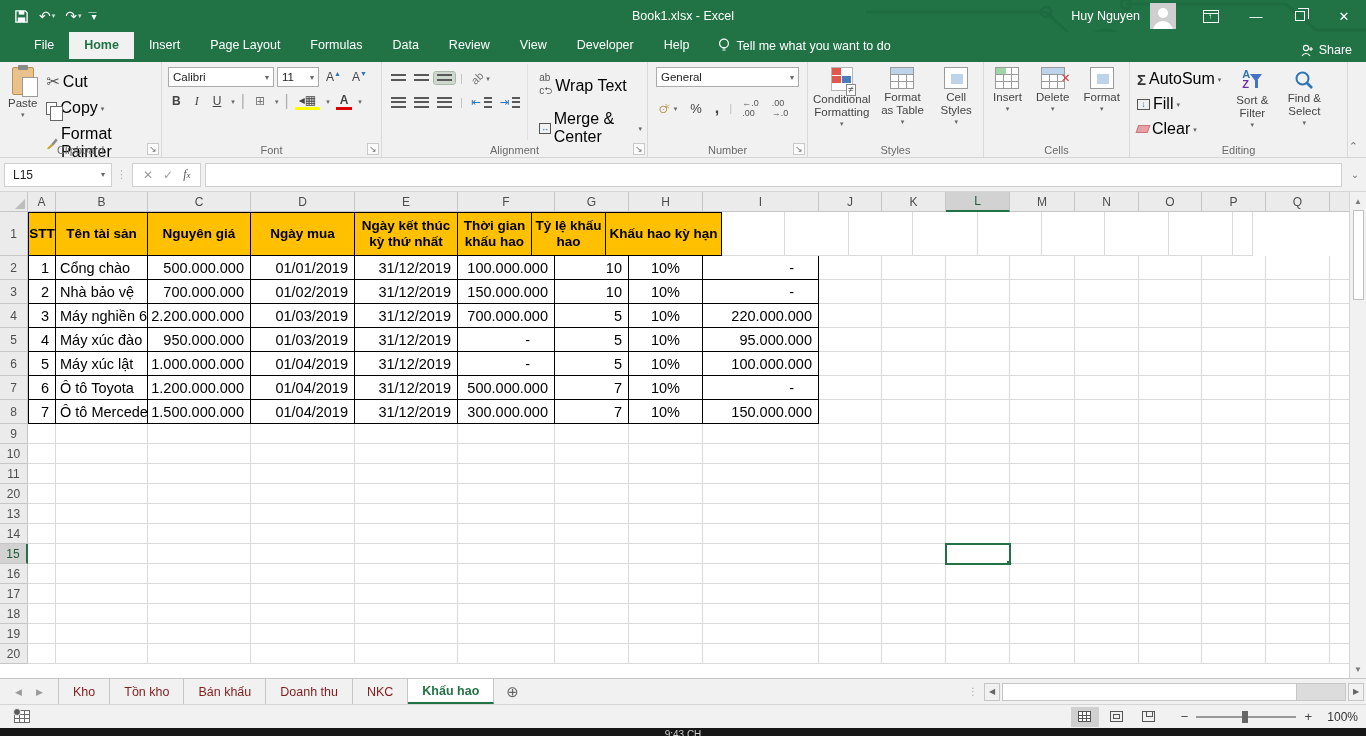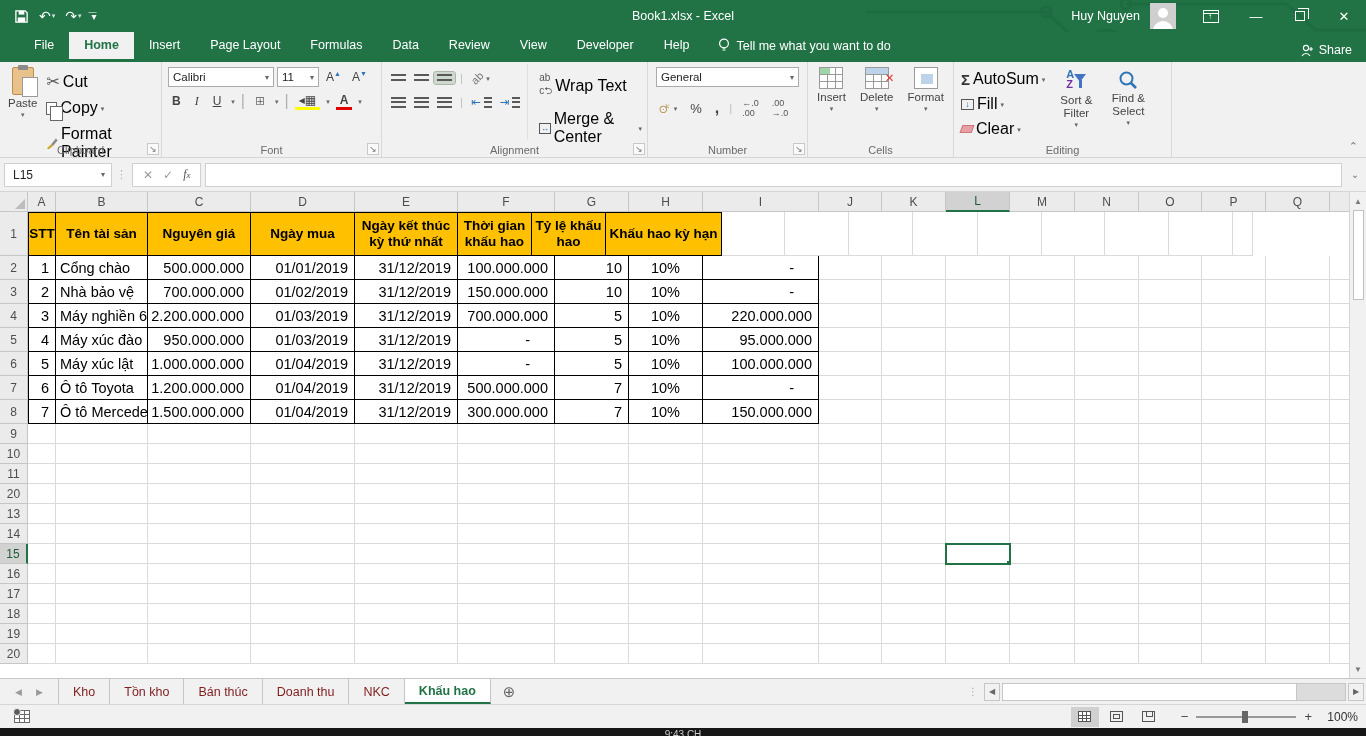--- a/index.html
+++ b/index.html
@@ -354,20 +354,38 @@
           <span class="sbtn" style="font-size:16px;font-weight:bold;">,</span>
           <span style="color:#c0c0c0;">|</span>
           <span class="sbtn" style="font-size:9px;color:#555;">←.0<br>.00</span>
           <span class="sbtn" style="font-size:9px;color:#555;">.00<br>→.0</span>
         </div>
       </div>
       <div class="glabel">Number</div>
       <div class="launcher">↘</div>
     </div>
 
+    <div class="rgroup" style="width:176px;justify-content:space-around;">
+      <div class="bigbtn" style="width:62px;">
+        <span class="cf-ic"></span>
+        <span class="blabel">Conditional Formatting</span>
+          <span class="drop8">▾</span>
+      </div>
+      <div class="bigbtn" style="width:56px;">
+        <span class="grid-ic"></span>
+        <span class="blabel">Format as Table</span>
+          <span class="drop8">▾</span>
+      </div>
+      <div class="bigbtn" style="width:48px;">
+        <span class="cell-ic"></span>
+        <span class="blabel">Cell Styles</span>
+          <span class="drop8">▾</span>
+      </div>
+      <div class="glabel">Styles</div>
+    </div>
 
     <div class="rgroup" style="width:146px;justify-content:space-around;">
       <div class="bigbtn">
         <span class="grid-ic" style="background:linear-gradient(#9fd5a8 0 0) 0 0/10px 6px no-repeat,repeating-linear-gradient(to right,transparent 0 7px,#9a9a9a 7px 8px),repeating-linear-gradient(to bottom,transparent 0 6px,#9a9a9a 6px 7px),#fff;"></span>
         <span class="blabel">Insert</span>
           <span class="drop8">▾</span>
       </div>
       <div class="bigbtn">
         <span class="grid-ic" style="position:relative;"></span>
         <span style="position:absolute;top:10px;margin-left:26px;color:#d33;font-weight:bold;">✕</span>
@@ -895,21 +913,21 @@
   </div>
 
   <div class="tabbar">
     <div class="tnav">
       <span>◀</span>
       <span>▶</span>
     </div>
     <span id="sheet-tabs" style="display:flex;">
         <span class="stab">Kho</span>
         <span class="stab">Tồn kho</span>
-        <span class="stab">Bán thúc</span>
+        <span class="stab">Bán khấu</span>
         <span class="stab">Doanh thu</span>
         <span class="stab">NKC</span>
         <span class="stab active">Khấu hao</span>
       </span>
     <span class="addsheet">⊕</span>
     <span class="tsplit">⋮</span>
     <div class="hscroll">
       <span class="harrow">◀</span>
       <span class="htrack">
           <span class="hthumb"></span>

